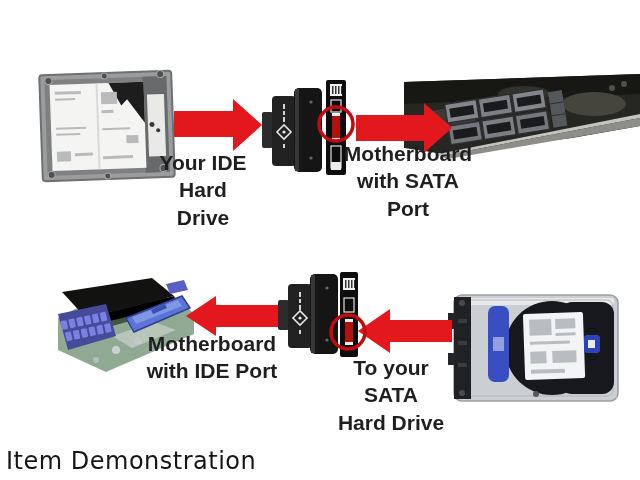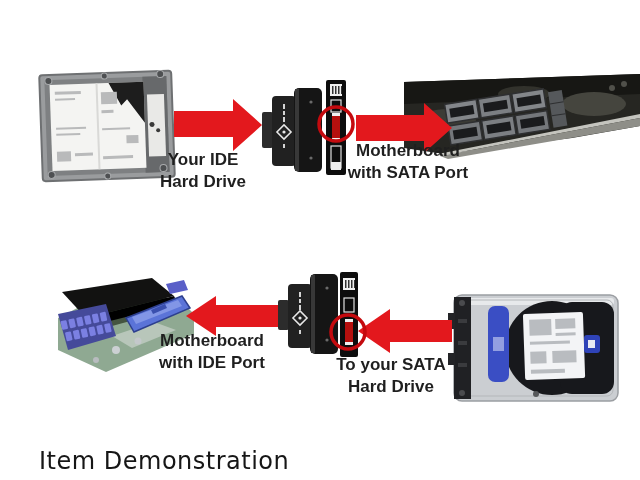--- a/index.html
+++ b/index.html
@@ -2,28 +2,27 @@
 <html><head>
 <meta charset="utf-8">
 <style>
   html,body{margin:0;padding:0;background:#ffffff;}
   .stage{
     position:relative;width:640px;height:480px;background:#ffffff;overflow:hidden;
     font-family:"Liberation Sans",sans-serif;
   }
   .stage svg{position:absolute;display:block;}
   .flow-label{
-    position:absolute;font-weight:bold;font-size:17px;line-height:1.3;
+    position:absolute;font-weight:bold;font-size:21px;line-height:1.3;
     color:#1f1f1f;text-align:center;
   }
   .caption{
     position:absolute;left:6px;top:447px;
     font-family:"DejaVu Sans",sans-serif;font-size:24px;color:#161616;
     letter-spacing:0.5px;
-    margin-left:33px;
   }
 </style>
 </head>
 <body>
 
 <div class="stage">
 
   <svg style="left:36px;top:66px;transform:rotate(-2deg);" width="142" height="120" viewBox="0 0 142 120">
     <rect x="5" y="7" width="132" height="106" rx="3" fill="#9a9c9e" stroke="#6e7072" stroke-width="2"></rect>
     <rect x="10" y="12" width="122" height="96" fill="#7e8082"></rect>

